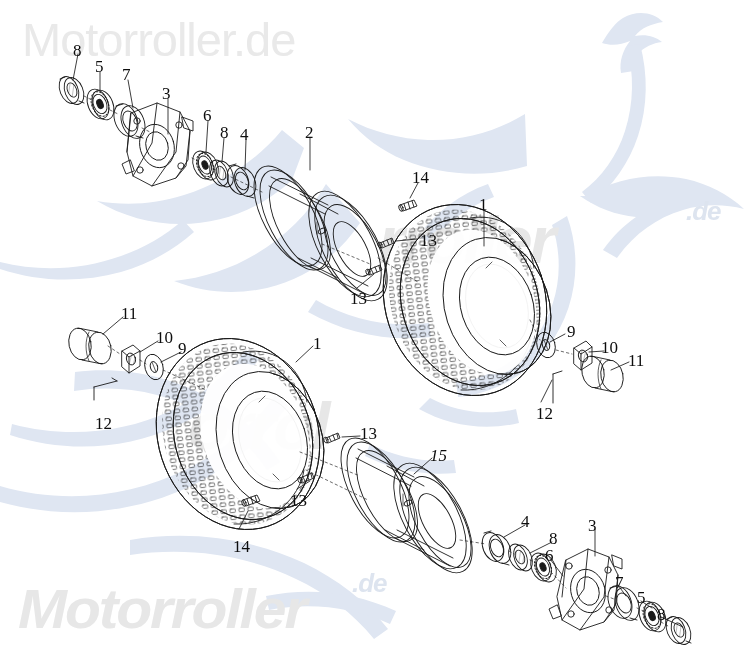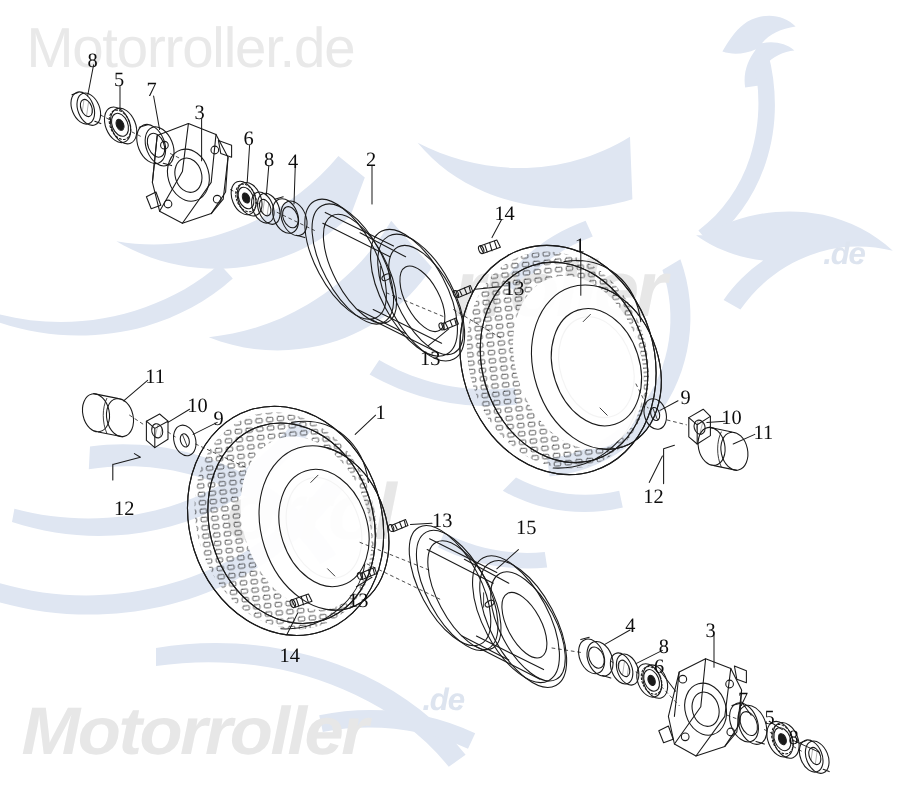--- a/index.html
+++ b/index.html
@@ -483,21 +483,21 @@
     <span class="num" style="left:628px;top:352px;">11</span>
     <span class="num" style="left:536px;top:405px;">12</span>
     <span class="num" style="left:121px;top:305px;">11</span>
     <span class="num" style="left:156px;top:329px;">10</span>
     <span class="num" style="left:178px;top:340px;">9</span>
     <span class="num" style="left:95px;top:415px;">12</span>
     <span class="num" style="left:313px;top:335px;">1</span>
     <span class="num" style="left:360px;top:425px;">13</span>
     <span class="num" style="left:290px;top:492px;">13</span>
     <span class="num" style="left:233px;top:538px;">14</span>
-    <span class="num" style="left:430px;top:431px;">15</span>
+    <span class="num" style="left:430px;top:447px;font-style:italic;">15</span>
     <span class="num" style="left:521px;top:513px;">4</span>
     <span class="num" style="left:549px;top:530px;">8</span>
     <span class="num" style="left:588px;top:517px;">3</span>
     <span class="num" style="left:545px;top:547px;">6</span>
     <span class="num" style="left:615px;top:574px;">7</span>
     <span class="num" style="left:637px;top:589px;">5</span>
     <span class="num" style="left:657px;top:606px;">8</span>
   </div>
 
 </div>

